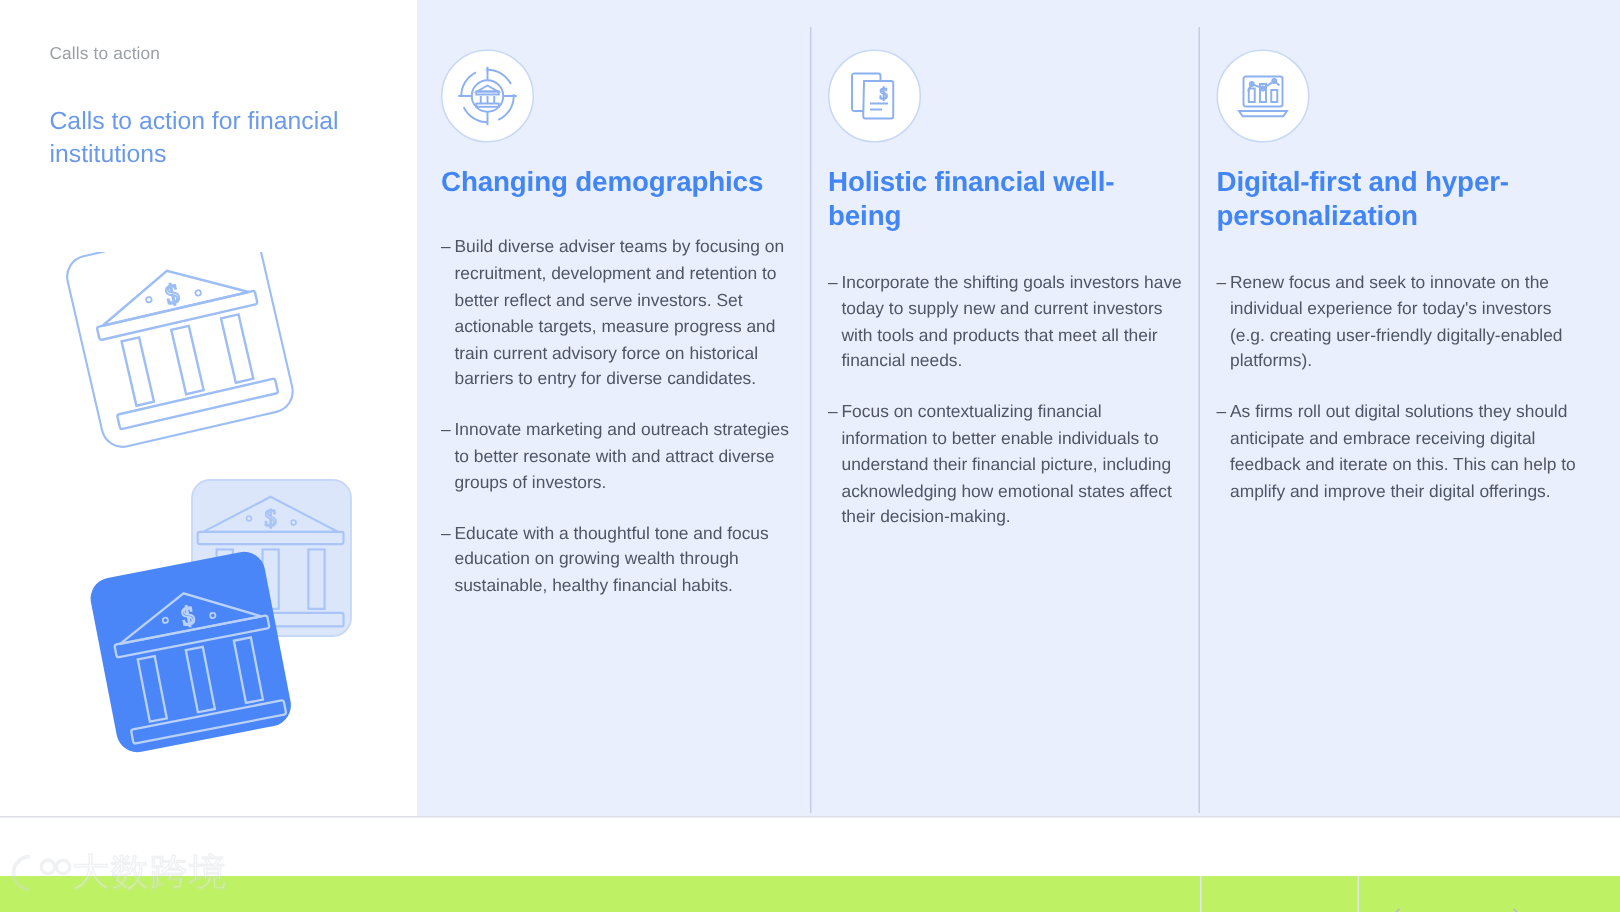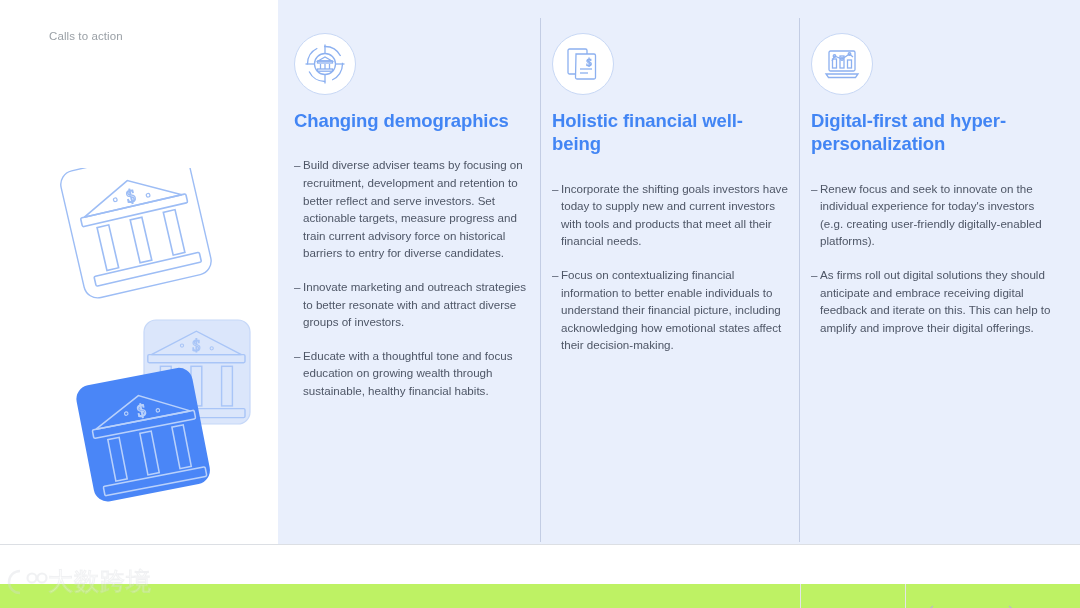--- a/index.html
+++ b/index.html
@@ -6,21 +6,21 @@
   html, body {
     width: 1080px; height: 608px;
     background: #ffffff;
     font-family: "Liberation Sans", sans-serif;
     overflow: hidden;
   }
   .slide { position: relative; width: 1080px; height: 608px; background: #ffffff; }
 
   
   .left-panel {
-    position: absolute; left: 16px; top: 0; width: 224px; height: 544px;
+    position: absolute; left: 0; top: 0; width: 224px; height: 544px;
     background: #ffffff;
     padding-left: 32px;
   }
   .eyebrow {
     position: absolute; left: 33px; top: 30px;
     font-size: 11.5px; color: #9aa0a6; letter-spacing: .1px;
   }
   .left-title {
     position: absolute; left: 33px; top: 71px; width: 220px;
     font-size: 16.5px; line-height: 1.32; color: #6b9aea; font-weight: 400;
@@ -99,20 +99,21 @@
     font-family: "DejaVu Sans", sans-serif;
   }
 </style>
 </head>
 <body>
 
 <div class="slide">
 
   <div class="left-panel">
     <div class="eyebrow">Calls to action</div>
+    <div class="left-title">Calls to action for financial institutions</div>
 
     <div class="illus">
       <svg width="240" height="340" viewBox="0 0 240 340" xmlns="http://www.w3.org/2000/svg">
         <defs>
           <g id="bankglyph">
             <path d="M6 34 L56 8 L106 34 Z" fill="none" stroke-width="1.6"></path>
             <rect x="2" y="34" width="108" height="9" rx="1.5" fill="none" stroke-width="1.6"></rect>
             <rect x="16" y="47" width="12" height="44" fill="none" stroke-width="1.6"></rect>
             <rect x="50" y="47" width="12" height="44" fill="none" stroke-width="1.6"></rect>
             <rect x="84" y="47" width="12" height="44" fill="none" stroke-width="1.6"></rect>

